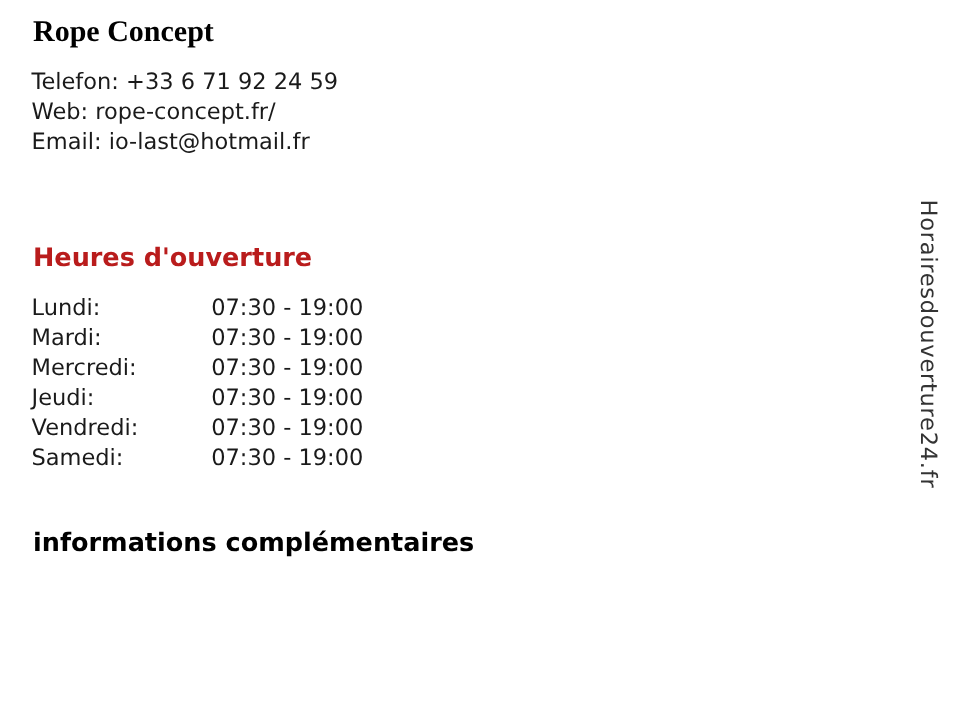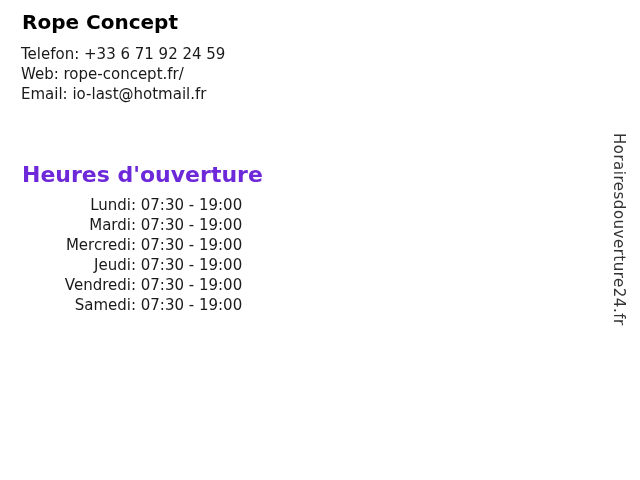--- a/index.html
+++ b/index.html
@@ -13,49 +13,49 @@
     font-family: "DejaVu Sans", "Liberation Sans", sans-serif;
     color: #1a1a1a;
   }
   .page-title {
     position: absolute;
     top: 10px;
     left: 22px;
     font-size: 20px;
     font-weight: bold;
     color: #000000;
+    font-family: Liberation Serif, serif;
   }
   .contact-block {
     position: absolute;
     top: 44px;
     left: 21px;
     font-size: 15px;
     line-height: 20px;
     white-space: nowrap;
   }
   .hours-heading {
     position: absolute;
     top: 162px;
     left: 22px;
-    font-size: 22px;
+    font-size: 17px;
     font-weight: bold;
-    color: #6d28d9;
+    color: #b91c1c;
   }
   .hours-table {
     position: absolute;
     top: 195px;
     left: 21px;
     font-size: 15px;
     line-height: 20px;
     white-space: nowrap;
   }
   .hours-row .day {
     display: inline-block;
     width: 115px;
-    text-align: right;
   }
   .info-heading {
     position: absolute;
     top: 352px;
     left: 22px;
     font-size: 17px;
     font-weight: bold;
     color: #000000;
   }
   .info-text {
@@ -113,17 +113,18 @@
     <div class="hours-row">
       <span class="day">Vendredi:</span>
       <span class="time">07:30 - 19:00</span>
     </div>
     <div class="hours-row">
       <span class="day">Samedi:</span>
       <span class="time">07:30 - 19:00</span>
     </div>
   </div>
 
+  <h2 class="info-heading">informations complémentaires</h2>
 
 
   <div class="watermark">Horairesdouverture24.fr</div>
 
 </div>
 
 </body></html>

